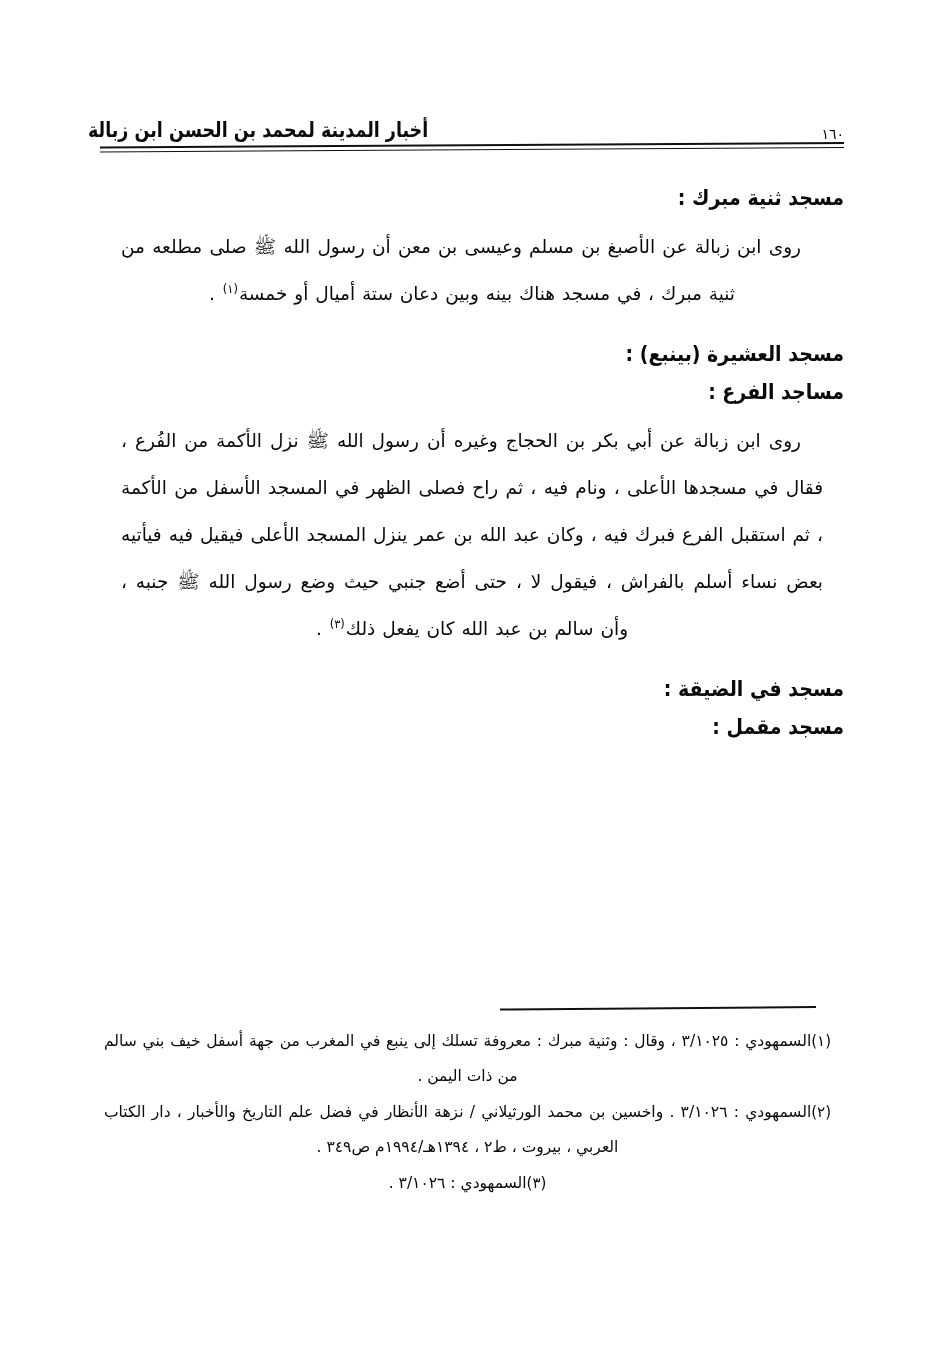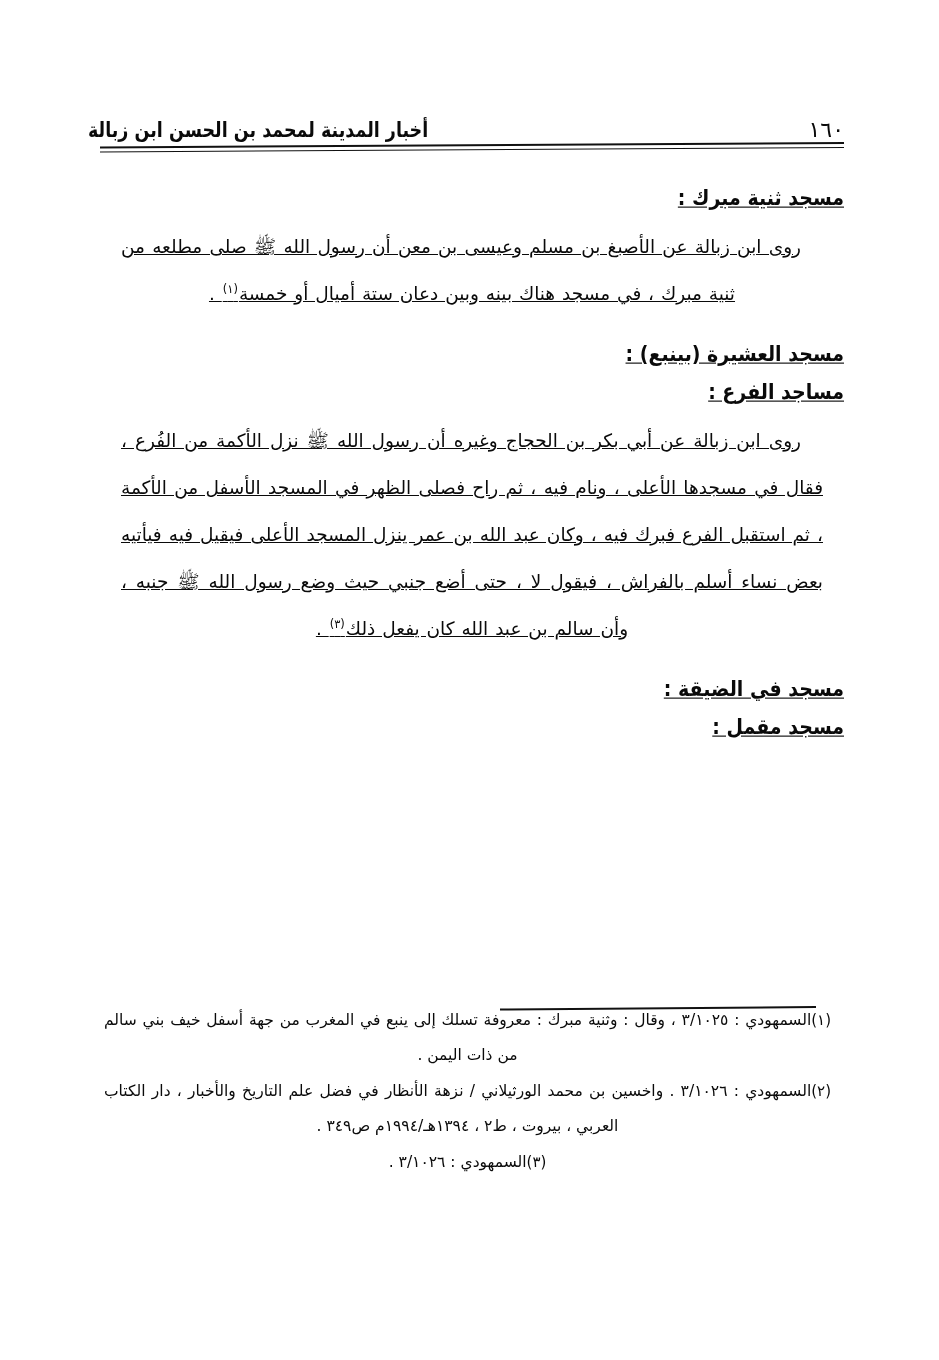--- a/index.html
+++ b/index.html
@@ -36,21 +36,21 @@
   }
   .header-title {
     font-size: 17.5px;
     font-weight: 700;
     letter-spacing: -0.4px;
     white-space: nowrap;
     transform: scaleY(1.18);
     transform-origin: bottom right;
   }
   .header-folio {
-    font-size: 22px;
+    font-size: 14px;
     font-weight: 400;
     letter-spacing: 2px;
     white-space: nowrap;
   }
   .header-rule-wrap {
     position: absolute;
     top: 142px;
     left: 100px;
     right: 95px;
     height: 9px;
@@ -71,21 +71,21 @@
   }
 
   
   .body-col {
     position: absolute;
     top: 176px;
     left: 104px;
     right: 95px;
   }
 
-  .section { margin-bottom: 2px; text-decoration: underline; }
+  .section { margin-bottom: 2px; }
 
   .sec-head {
     font-size: 19px;
     font-weight: 700;
     text-align: right;
     letter-spacing: -0.5px;
     transform: scaleY(1.12);
     transform-origin: right center;
     margin: 0 0 6px 0;
     padding-top: 10px;
@@ -118,21 +118,21 @@
     left: 500px;
     width: 316px;
     height: 1.8px;
     background: #111;
     transform: rotate(-0.45deg);
     transform-origin: right center;
   }
 
   .footnotes {
     position: absolute;
-    top: 1003px;
+    top: 1024px;
     left: 104px;
     right: 108px;
   }
   .fn-item {
     font-size: 15.5px;
     line-height: 35px;
     text-align: justify;
     text-align-last: center;
     letter-spacing: -0.15px;
     margin: 0 0 1px 0;

